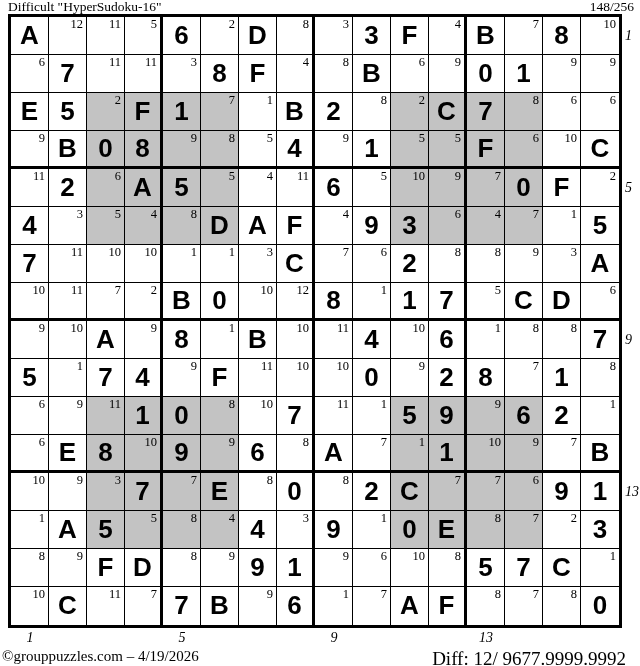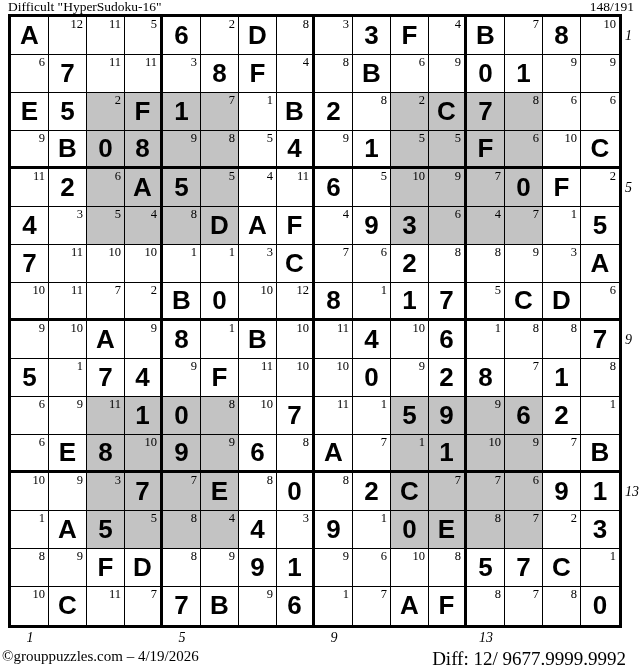--- a/index.html
+++ b/index.html
@@ -38,21 +38,21 @@
     position:absolute; font-style:italic; font-size:14px; line-height:1;
     font-family:"Liberation Serif", serif;
   }
   .ftr-left { position:absolute; left:2px; top:648px; font-size:15px; }
   .ftr-right { position:absolute; right:14px; top:648px; font-size:19px; }
 </style>
 </head>
 <body>
 
 <div class="hdr-title">Difficult "HyperSudoku-16"</div>
-<div class="hdr-counter">148/191</div>
+<div class="hdr-counter">148/256</div>
 
 <div class="board" id="board">
     <div class="cell">
       <span class="big">A</span>
     </div>
     <div class="cell">
       <span class="mark">12</span>
     </div>
     <div class="cell">
       <span class="mark">11</span>

